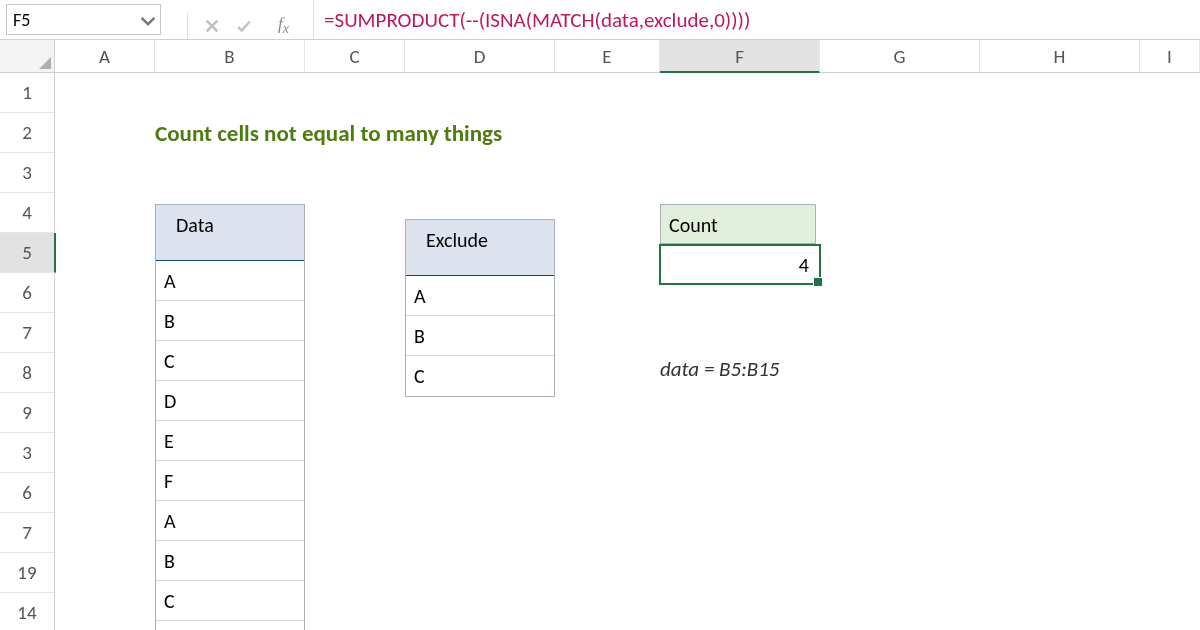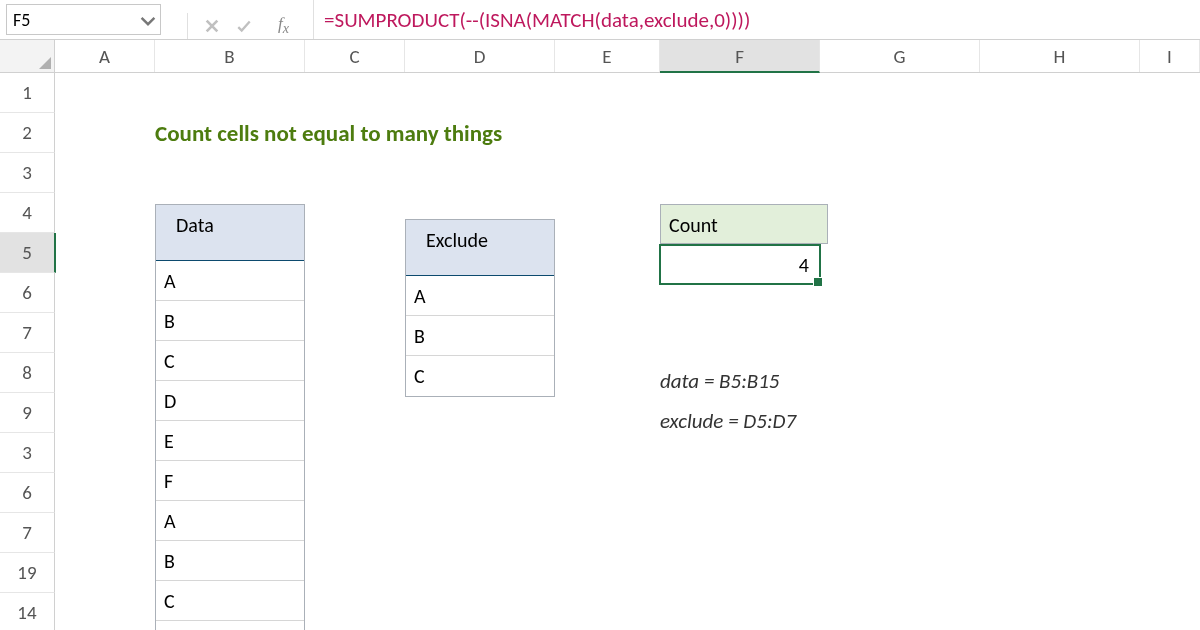--- a/index.html
+++ b/index.html
@@ -159,21 +159,21 @@
   }
   .tbl-cell:last-child { border-bottom: none; }
   
   #dataTbl { left: 100px; top: 131px; width: 150px; }
   
   #excludeTbl { left: 350px; top: 146px; width: 150px; }
   
   #countHdr {
     position: absolute;
     left: 605px; top: 131px;
-    width: 168px; height: 40px;
+    width: 156px; height: 40px;
     background: #e2efda;
     border: 1px solid #aab0b8;
     padding: 0 8px;
     line-height: 40px;
     font-size: 20px;
   }
   
   #activeCell {
     position: absolute;
     left: 604px; top: 171px;
@@ -193,21 +193,21 @@
     background: #217346;
     border: 1px solid #fff;
   }
   .notes {
     position: absolute;
     left: 605px;
     font-style: italic;
     color: #333;
     font-size: 21px;
   }
-  #note1 { top: 295px; text-align: center; }
+  #note1 { top: 283px; text-align: center; }
   #note2 { top: 335px; }
   .icon-svg { width: 16px; height: 16px; display:block; }
 </style>
 </head>
 <body>
 
 <div class="formula-bar">
   <div class="name-box">
     <span>F5</span>
     <span class="name-box-dd">
@@ -290,16 +290,15 @@
           <div class="tbl-cell">B</div>
           <div class="tbl-cell">C</div>
         </div>
 
       <div id="countHdr">Count</div>
       <div id="activeCell">
         <span>4</span>
       </div>
 
       <div id="note1" class="notes">data = B5:B15</div>
-      <div id="note2" class="notes">exclude = D5:D7</div>
     </div>
   </div>
 </div>
 
 </body></html>

